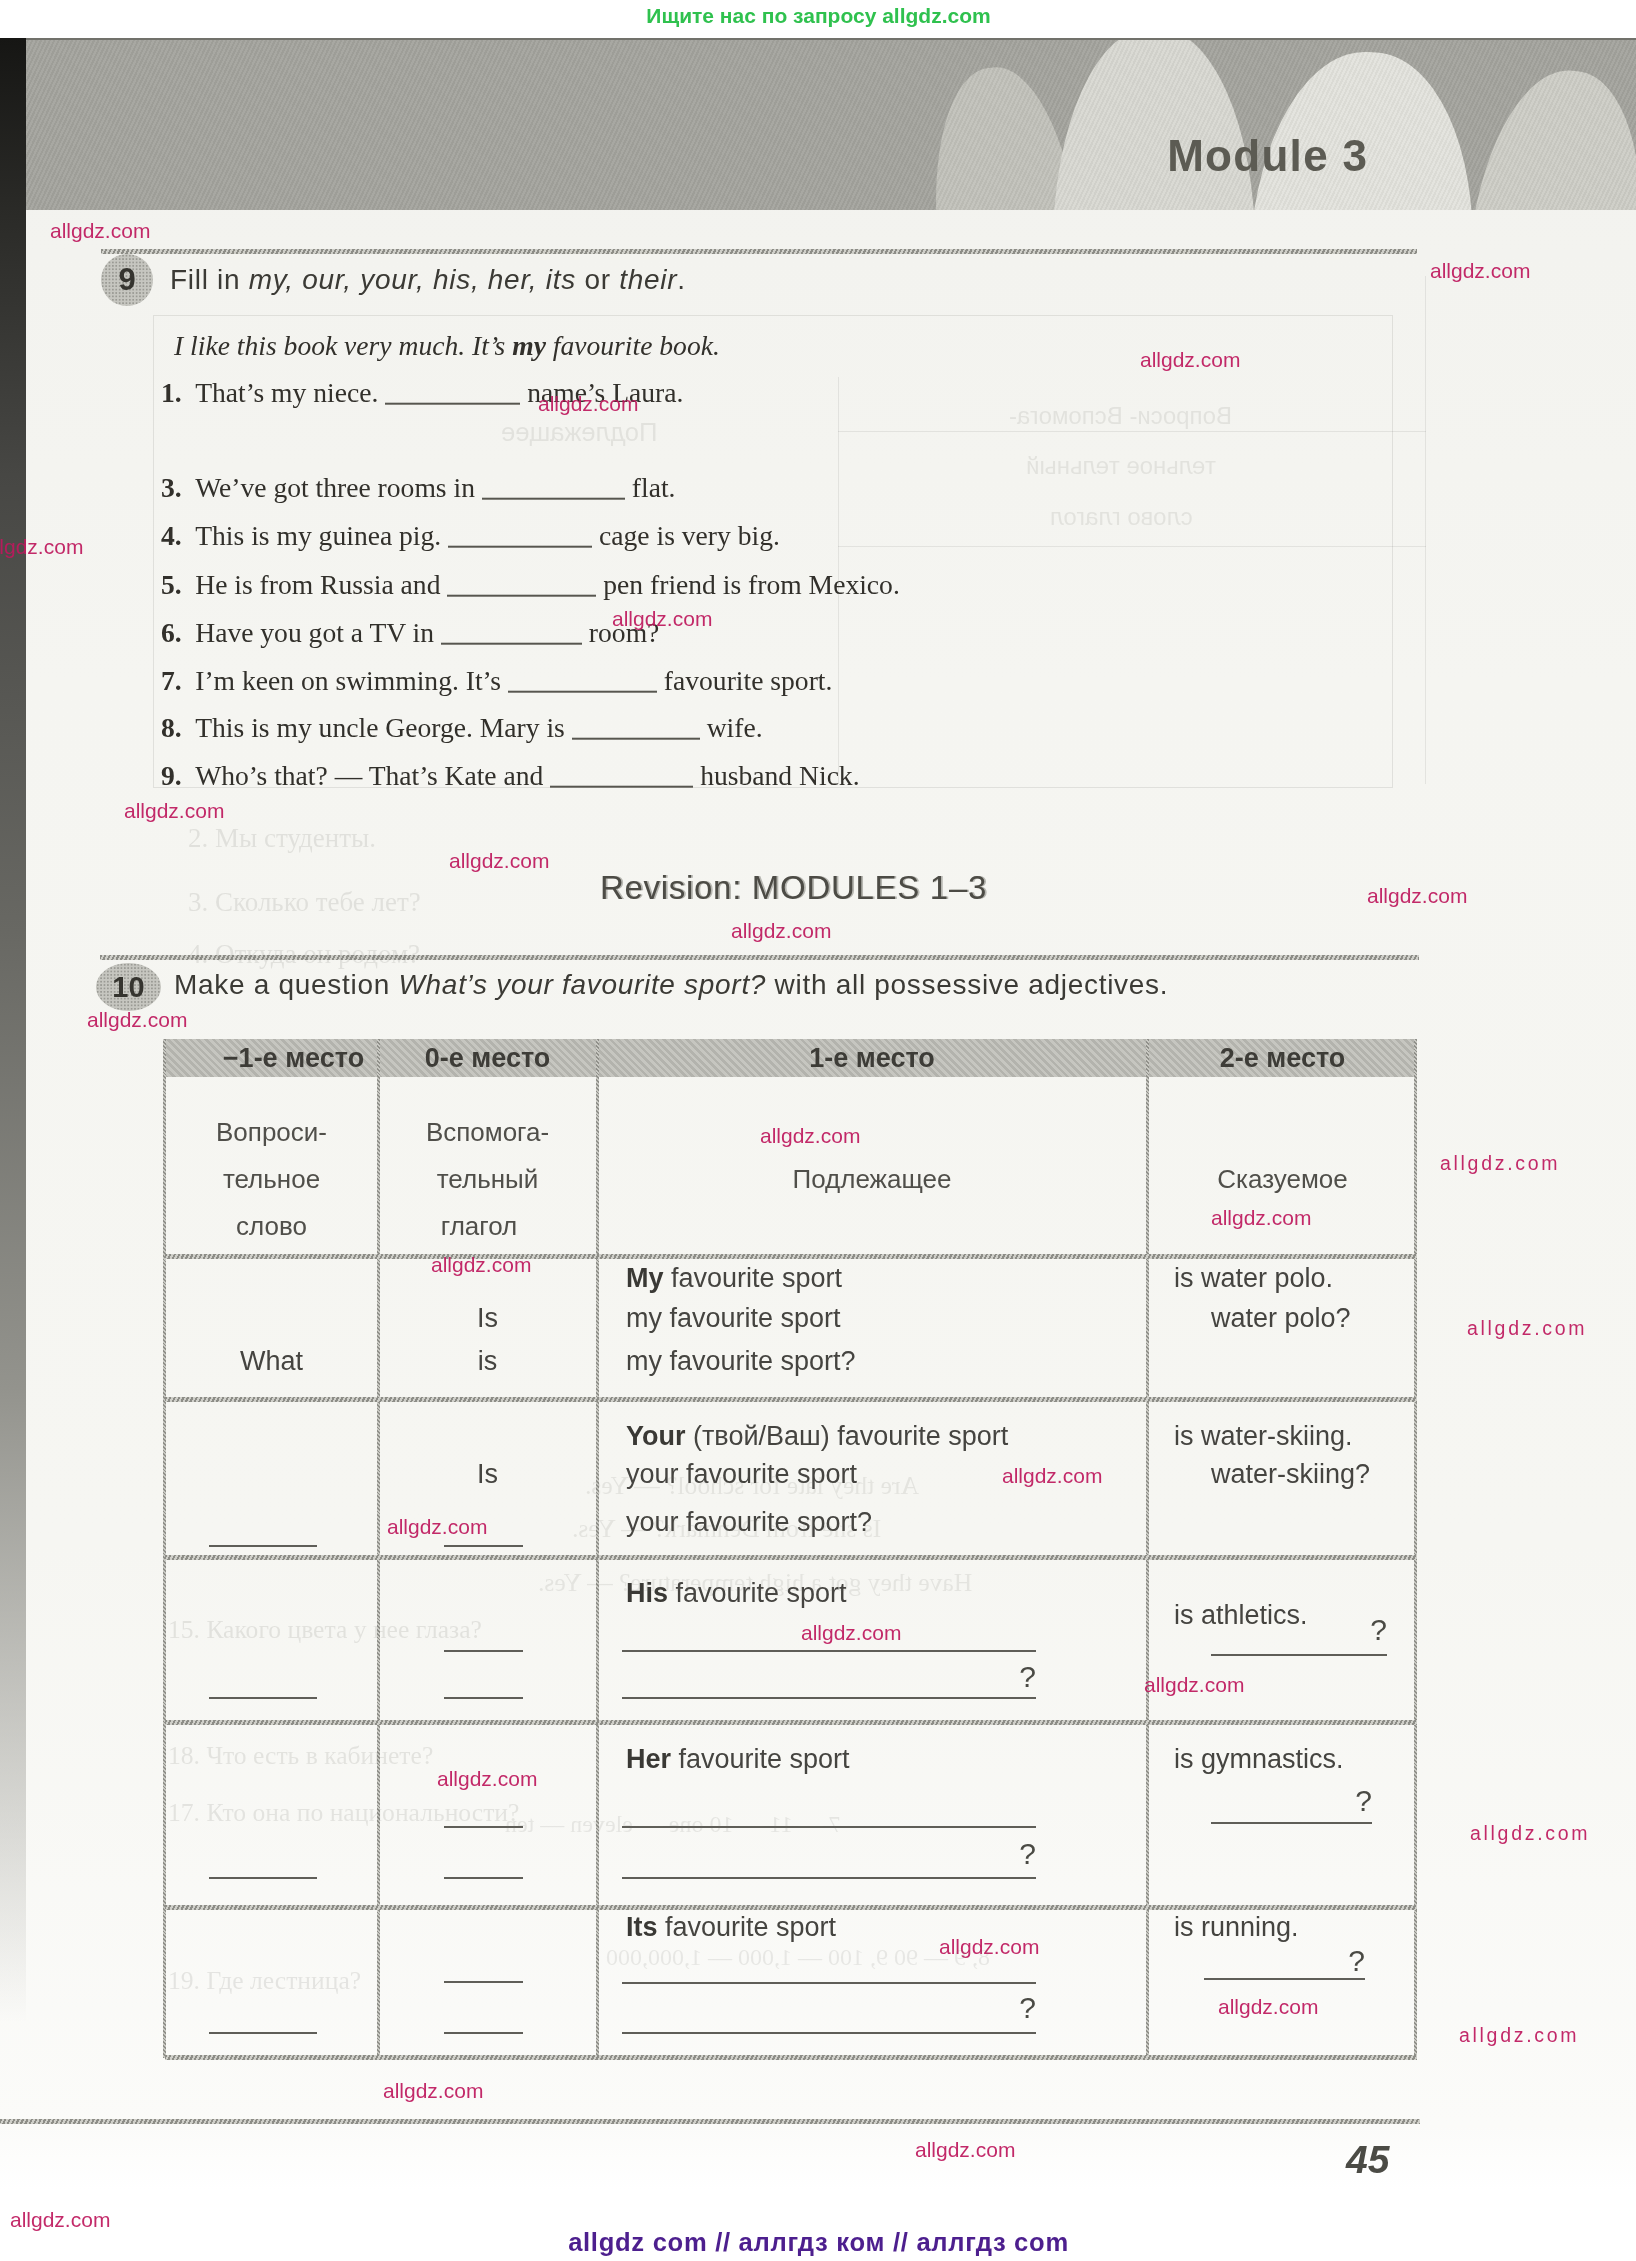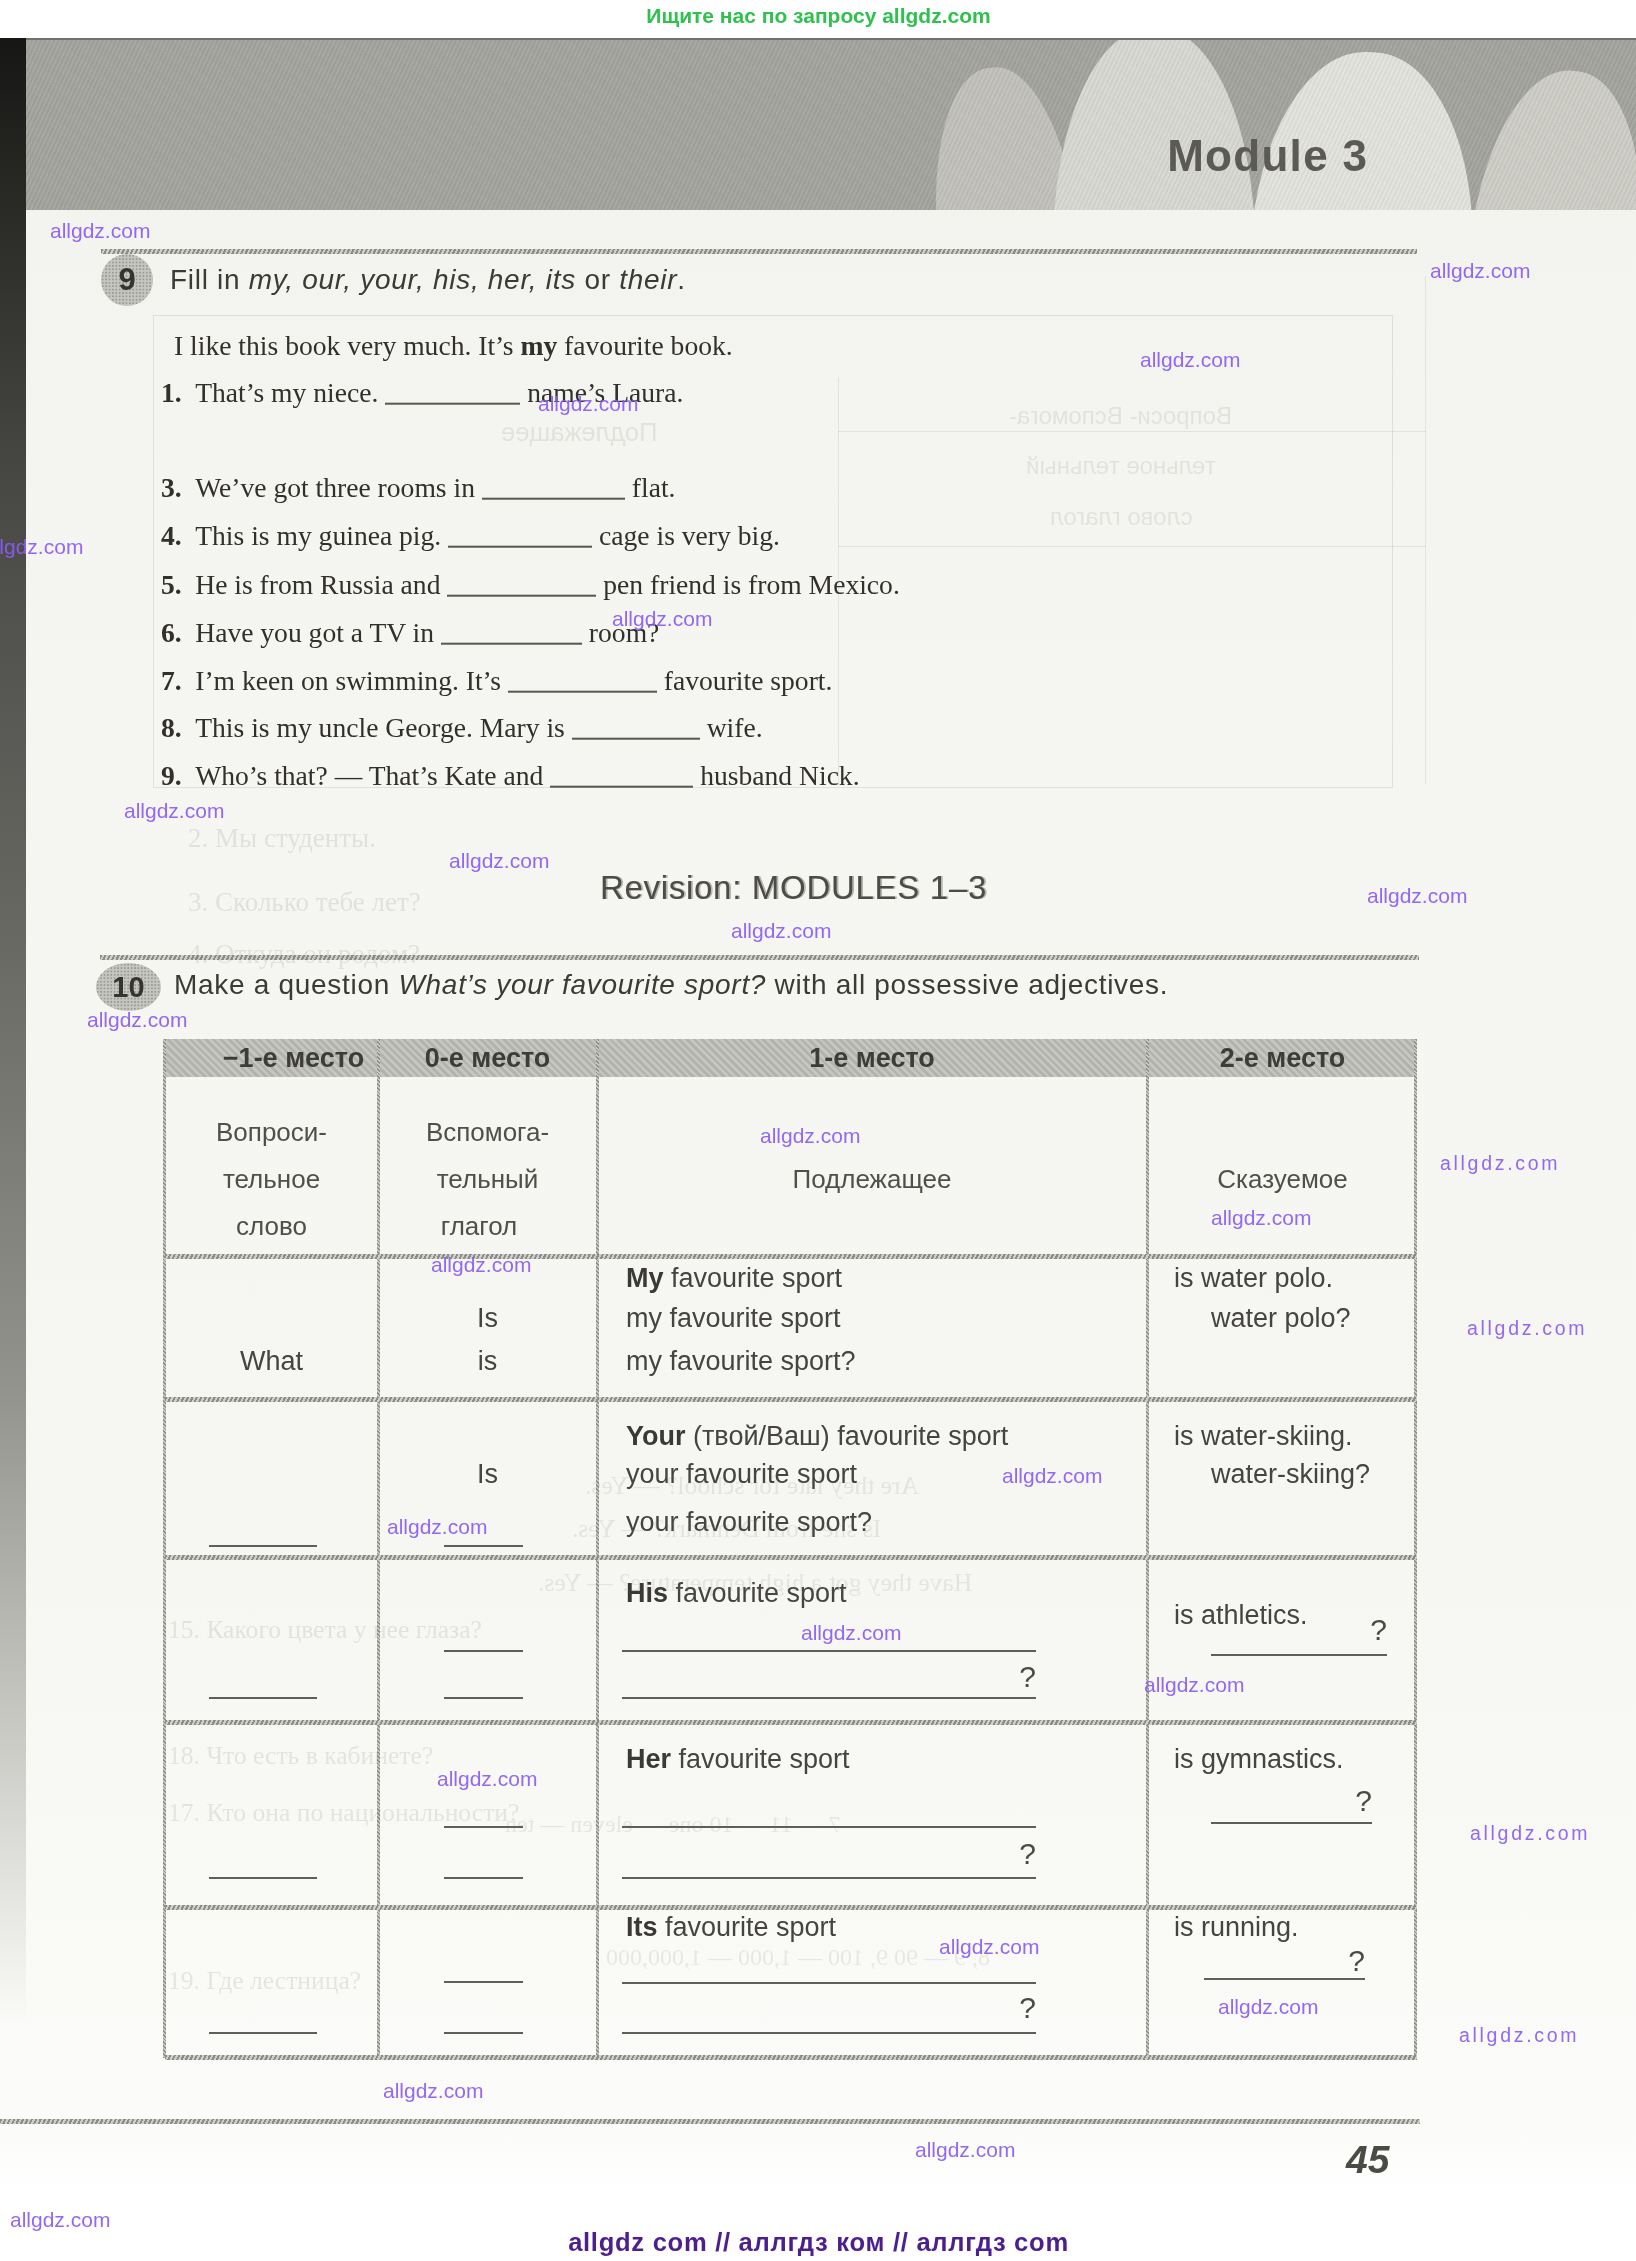--- a/index.html
+++ b/index.html
@@ -39,21 +39,21 @@
   
   .th-band{background:repeating-linear-gradient(45deg,#b3b3ad 0 2.7px,#c6c6c0 2.7px 5.4px);}
   .th{font-size:27px;font-weight:bold;color:#3d3c37;text-align:center;white-space:nowrap;}
   .sub{font-size:26px;color:#504f4a;text-align:center;white-space:nowrap;}
   .cellline{font-size:27px;color:#454440;white-space:nowrap;}
   .cellline b{font-weight:bold;color:#3a3935;}
   .ansline{border-bottom:2.7px solid #5f5e58;height:0;}
   .qmark{font-size:30px;color:#4a4a44;text-align:right;}
   .ctr{text-align:center;}
   
-  .wm{position:absolute;font-size:21px;color:#8b5cf6;white-space:nowrap;opacity:0.92;}
+  .wm{position:absolute;font-size:21px;color:#be185d;white-space:nowrap;opacity:0.92;}
   .wm.sp{letter-spacing:2.7px;font-size:19.5px;}
   
   .bleed{position:absolute;color:#6f6f68;white-space:nowrap;}
   .bleed.m{transform:scaleX(-1);}
   .bleedline{position:absolute;background:rgba(100,100,95,0.12);}
   
   .footer{width:100%;left:0;text-align:center;font-size:25.6px;font-weight:bold;color:#4d1f8e;letter-spacing:0.7px;}
   .pagenum{font-size:39px;font-weight:bold;font-style:italic;color:#4b4b45;}
 </style>
 </head>
@@ -79,21 +79,21 @@
   <div class="abs hatchline" style="left:101px;top:249px;width:1316px;"></div>
   <div class="abs badge" style="left:101px;top:254px;width:52px;height:52px;font-size:31px;">
     <span>9</span>
   </div>
   <div class="abs extitle" style="left:170px;top:264px;">
     <span>Fill in </span><i>my, our, your, his, her, its</i><span> or </span><i>their</i><span>.</span>
   </div>
 
   <div class="abs exbox" style="left:153px;top:315px;width:1238px;height:471px;"></div>
 
-  <div class="abs serif" style="left:174px;top:330px;">
+  <div class="abs serif" style="left:174px;top:330px;font-style:italic;">
     <span>I like this book very much. It’s </span><b>my</b><span> favourite book.</span>
   </div>
 
   <div class="abs serif sent" style="left:161px;top:377px;"><span class="num">1.</span><span>That’s my niece. </span><span class="blank" style="width:135px;"></span><span> name’s Laura.</span></div>
   <div class="abs serif sent" style="left:161px;top:472px;"><span class="num">3.</span><span>We’ve got three rooms in </span><span class="blank" style="width:143px;"></span><span> flat.</span></div>
   <div class="abs serif sent" style="left:161px;top:520px;"><span class="num">4.</span><span>This is my guinea pig. </span><span class="blank" style="width:144px;"></span><span> cage is very big.</span></div>
   <div class="abs serif sent" style="left:161px;top:569px;"><span class="num">5.</span><span>He is from Russia and </span><span class="blank" style="width:149px;"></span><span> pen friend is from Mexico.</span></div>
   <div class="abs serif sent" style="left:161px;top:617px;"><span class="num">6.</span><span>Have you got a TV in </span><span class="blank" style="width:141px;"></span><span> room?</span></div>
   <div class="abs serif sent" style="left:161px;top:665px;"><span class="num">7.</span><span>I’m keen on swimming. It’s </span><span class="blank" style="width:149px;"></span><span> favourite sport.</span></div>
   <div class="abs serif sent" style="left:161px;top:712px;"><span class="num">8.</span><span>This is my uncle George. Mary is </span><span class="blank" style="width:128px;"></span><span> wife.</span></div>

